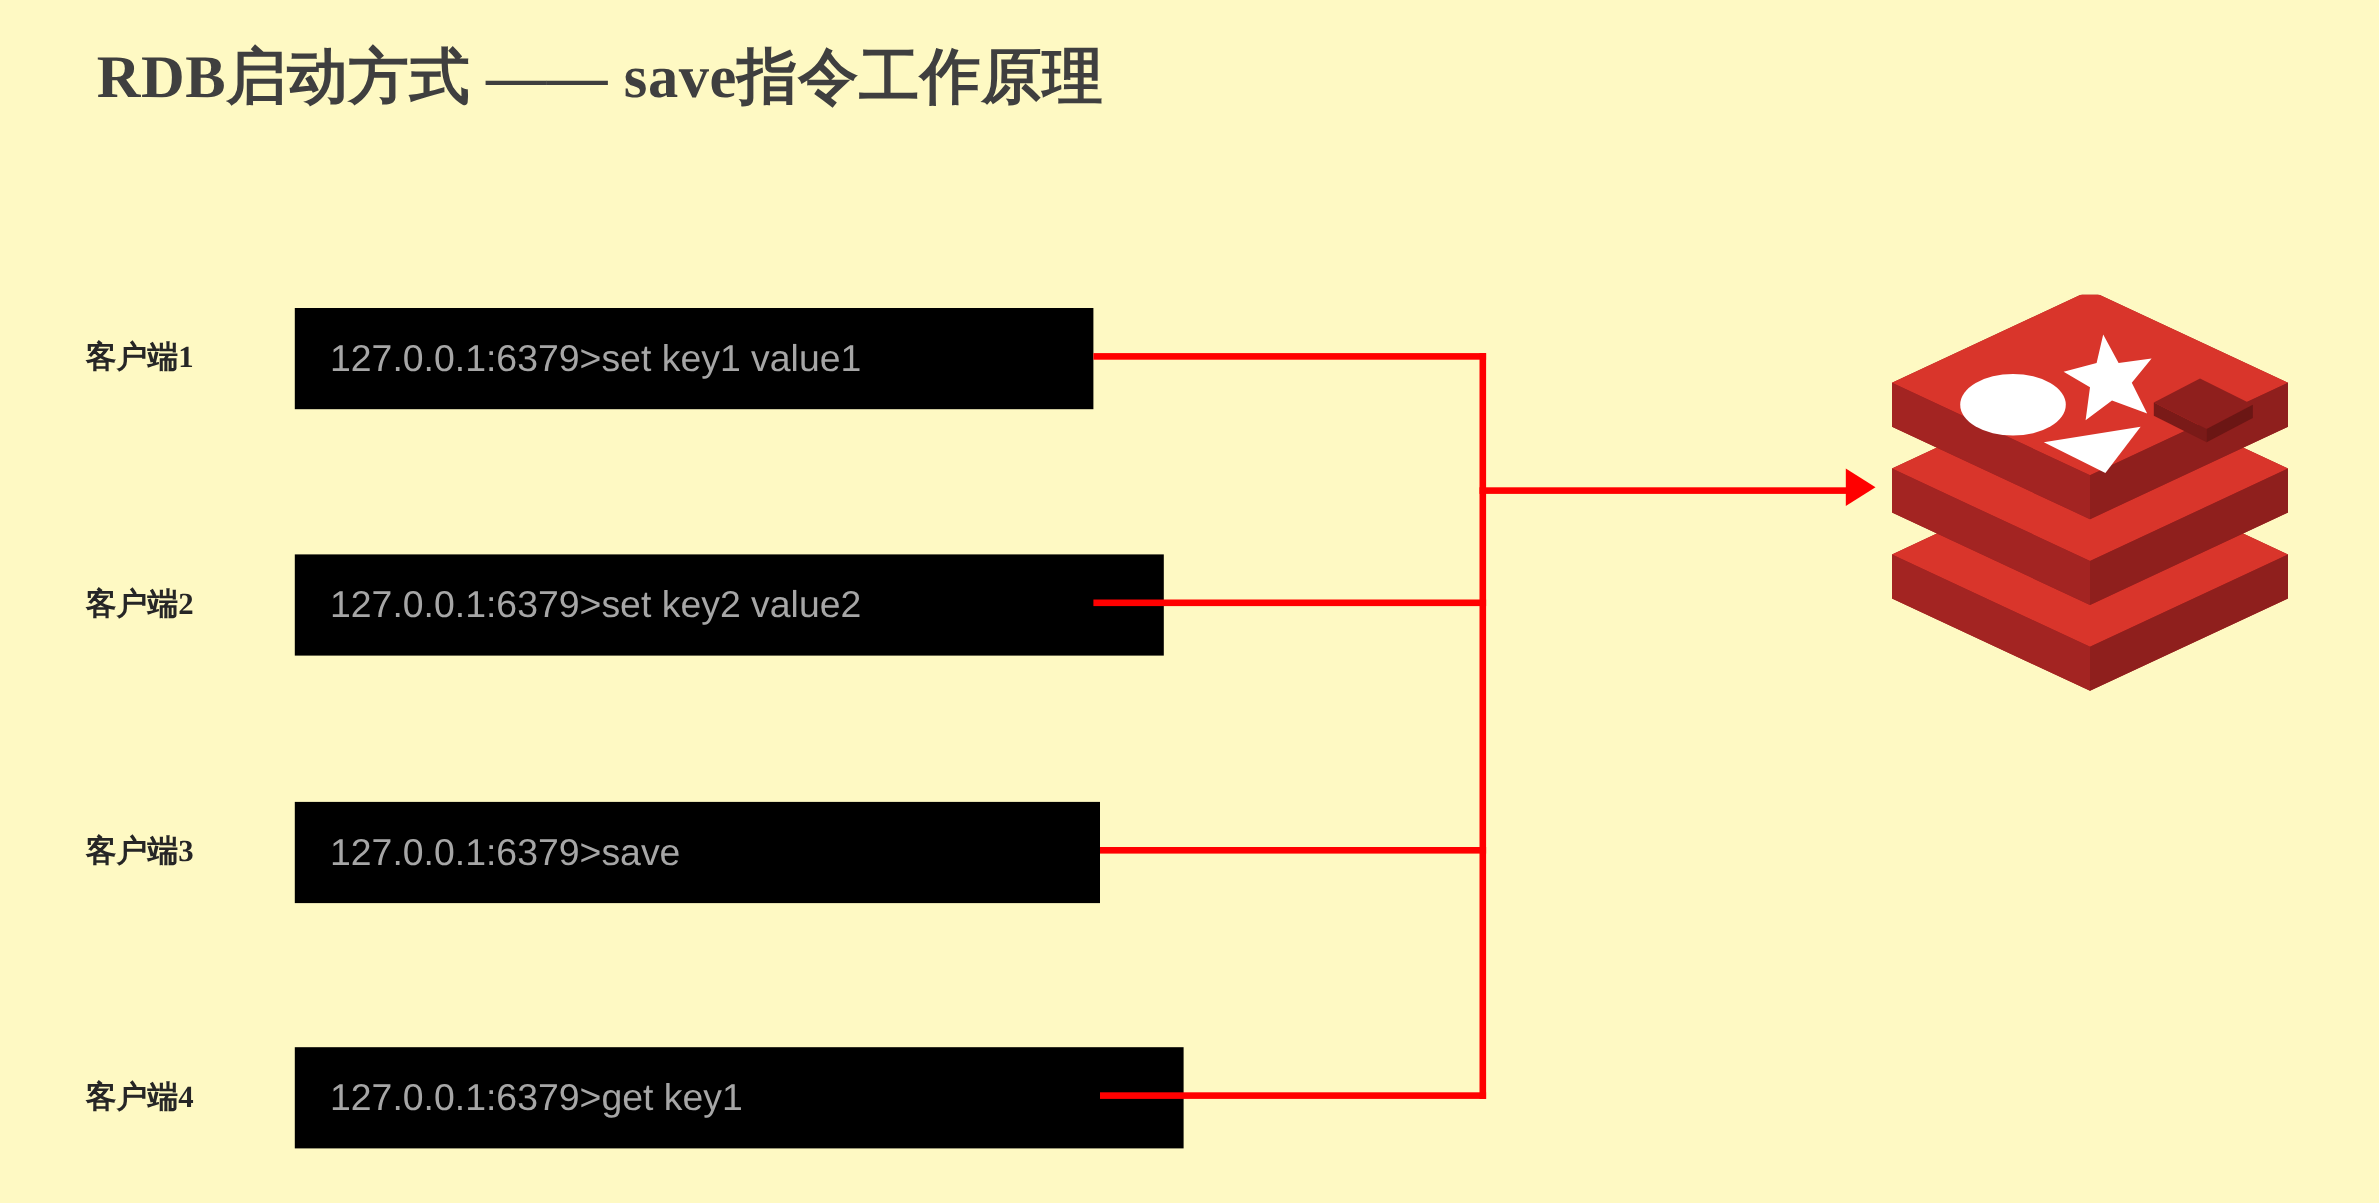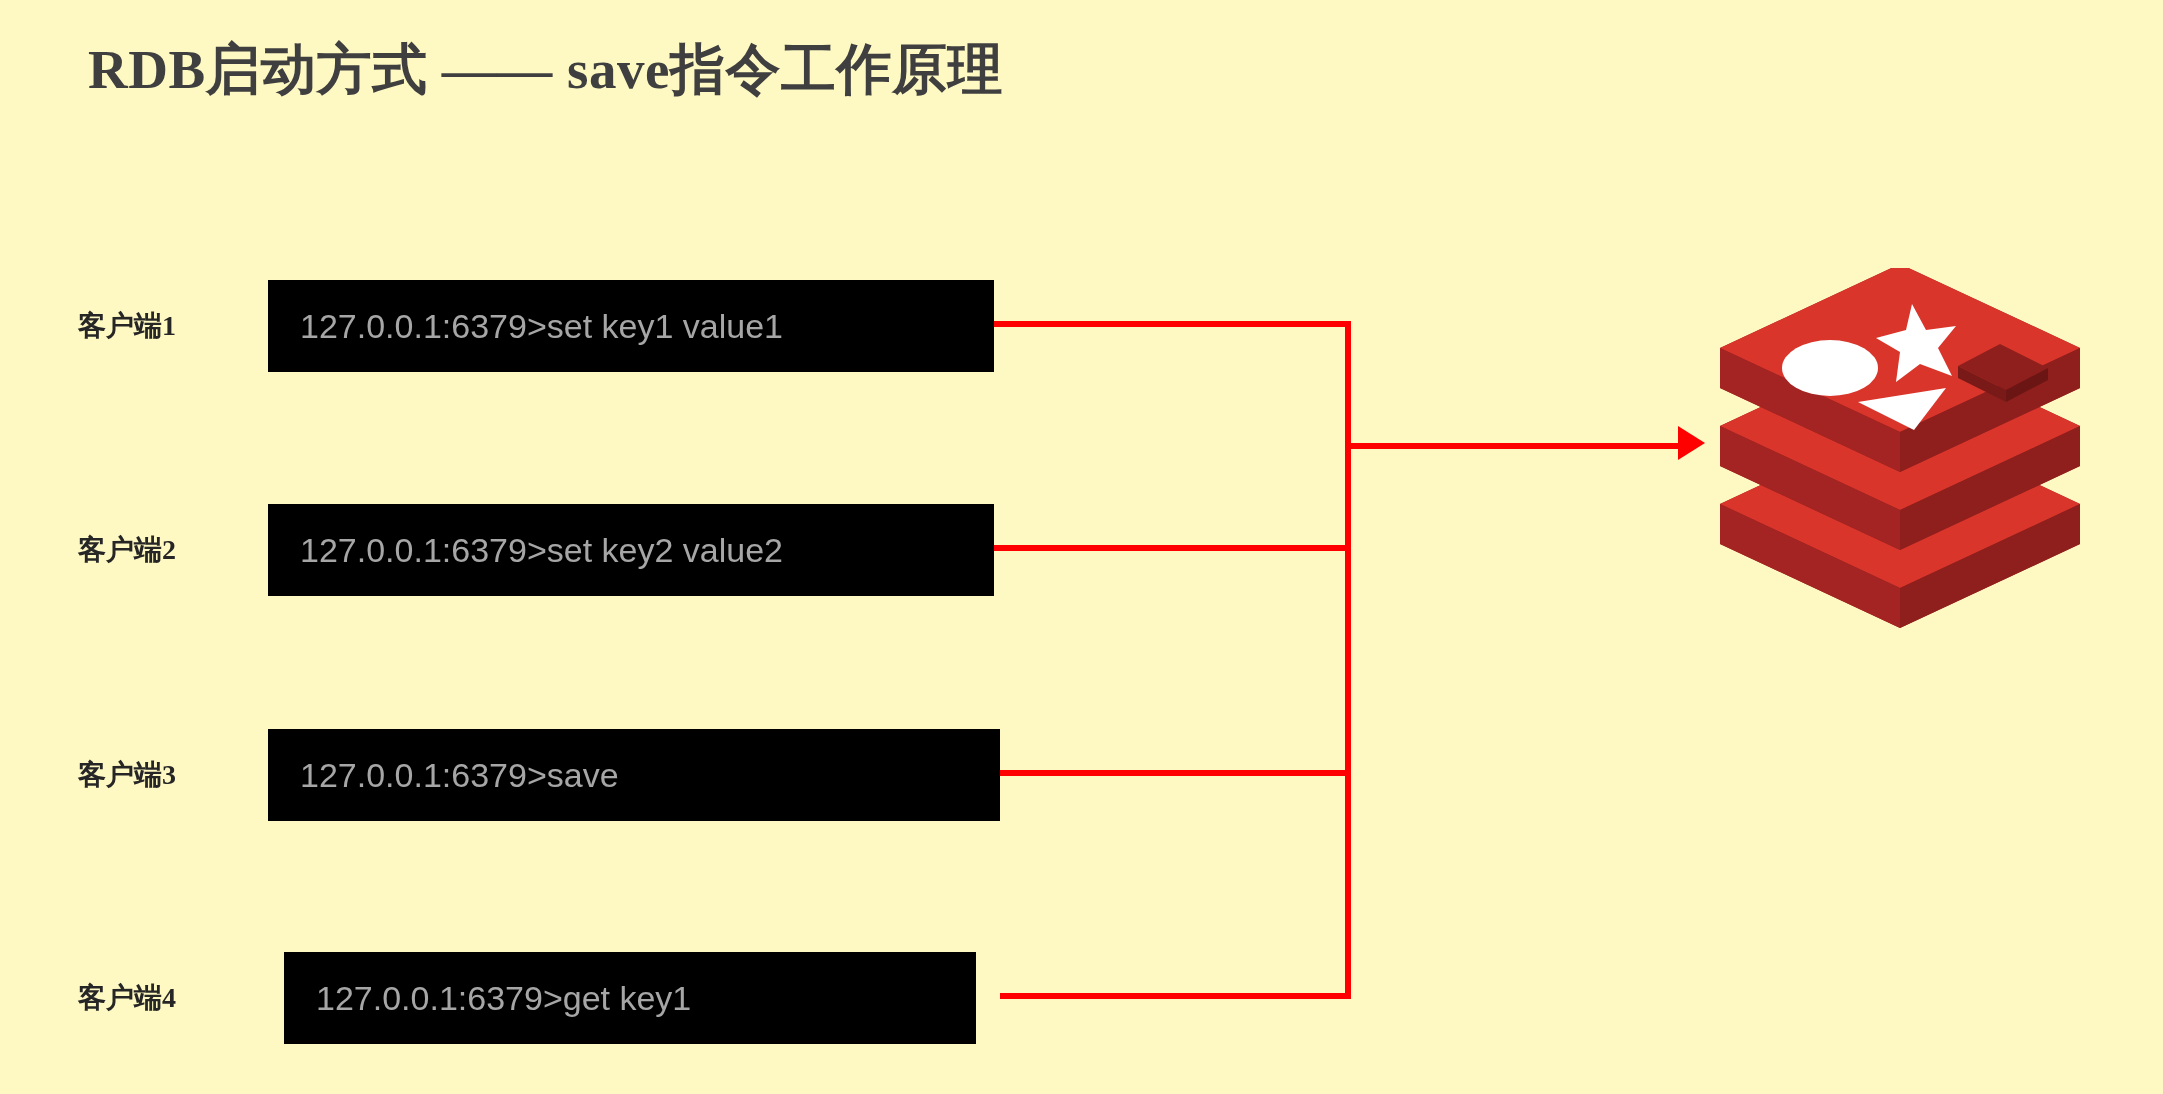--- a/index.html
+++ b/index.html
@@ -109,35 +109,35 @@
 
   <div class="client-row" style="top:280px;">
     <div class="client-label">客户端1</div>
     <div class="terminal-box" style="width:726px;">
       <div class="terminal-text">127.0.0.1:6379&gt;set key1 value1</div>
     </div>
   </div>
 
   <div class="client-row" style="top:504px;">
     <div class="client-label">客户端2</div>
-    <div class="terminal-box" style="width:726px;">
+    <div class="terminal-box" style="width:790px;">
       <div class="terminal-text">127.0.0.1:6379&gt;set key2 value2</div>
     </div>
   </div>
 
   <div class="client-row" style="top:729px;">
     <div class="client-label">客户端3</div>
     <div class="terminal-box" style="width:732px;padding-left:26px;">
       <div class="terminal-text">127.0.0.1:6379&gt;save</div>
     </div>
   </div>
 
   <div class="client-row" style="top:952px;">
     <div class="client-label">客户端4</div>
-    <div class="terminal-box" style="width:692px;margin-left:16px;">
+    <div class="terminal-box" style="width:808px;">
       <div class="terminal-text">127.0.0.1:6379&gt;get key1</div>
     </div>
   </div>
 
   <div class="wire-h" style="left:994px; top:321px; width:357px;"></div>
   <div class="wire-h" style="left:994px; top:545px; width:357px;"></div>
   <div class="wire-h" style="left:1000px; top:770px; width:351px;"></div>
   <div class="wire-h" style="left:1000px; top:993px; width:351px;"></div>
 
   <div class="wire-v" style="left:1345px; top:321px; height:678px;"></div>

